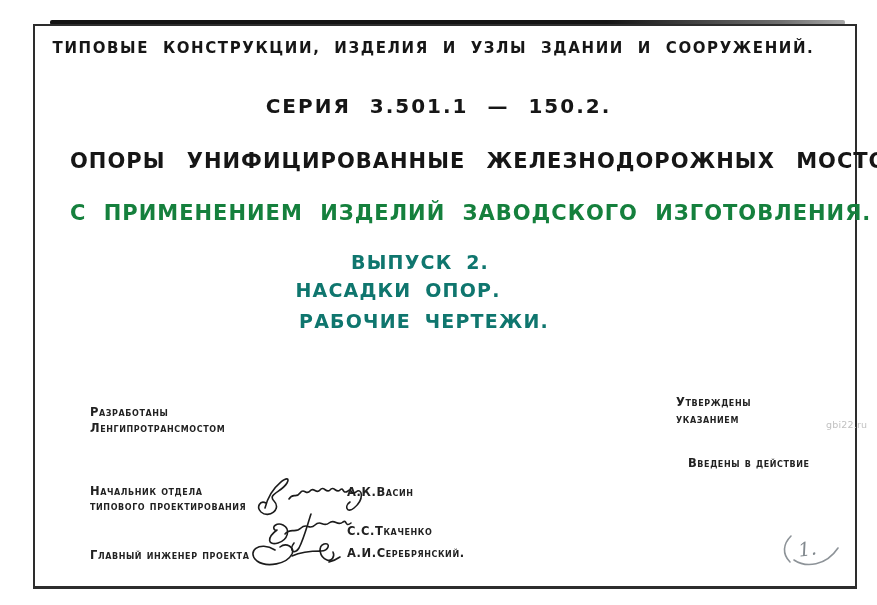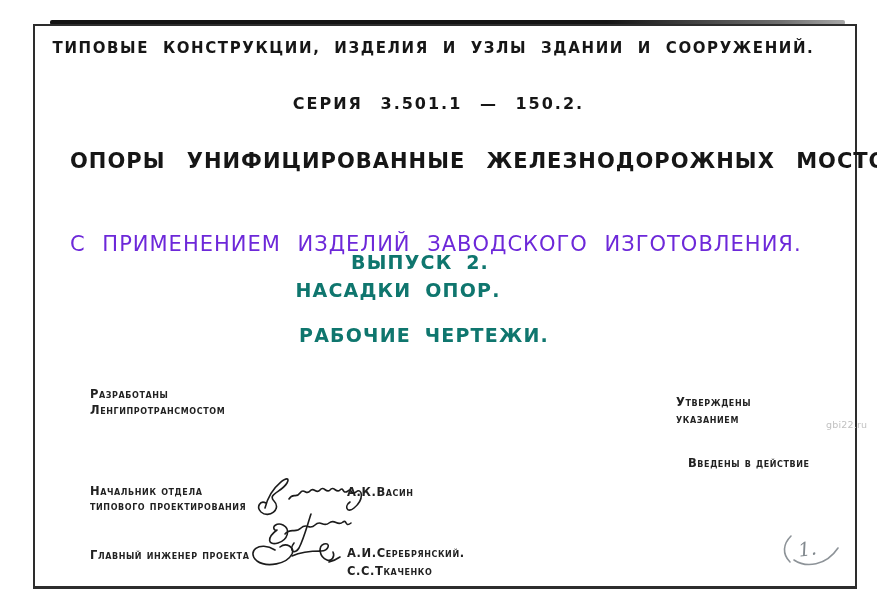--- a/index.html
+++ b/index.html
@@ -16,46 +16,46 @@
     background:linear-gradient(90deg,#141414 0%,#141414 70%,#6f6f6f 92%,#a8a8a8 100%);
     border-radius:2px;
   }
   .hand{font-weight:700;}
   .header-line{
     position:absolute;left:50px;right:60px;top:39px;text-align:center;
     font-size:15px;font-weight:700;letter-spacing:1.6px;word-spacing:7px;color:#161616;
   }
   .series-line{
     position:absolute;left:0;top:94px;width:877px;text-align:center;
-    font-size:16px;font-weight:700;letter-spacing:2px;word-spacing:10px;color:#161616;
+    font-size:20px;font-weight:700;letter-spacing:2px;word-spacing:10px;color:#161616;
   }
   .title-1{
     position:absolute;left:70px;top:149px;right:36px;
     font-size:21px;font-weight:700;letter-spacing:1px;word-spacing:13px;color:#161616;white-space:nowrap;
   }
   .title-2{
     position:absolute;left:70px;top:201px;right:36px;
-    font-size:21px;font-weight:400;letter-spacing:1px;word-spacing:9px;color:#6d28d9;white-space:nowrap;margin-top:31px;
+    font-size:21px;font-weight:700;letter-spacing:1px;word-spacing:9px;color:#15803d;white-space:nowrap;
   }
   .center-col{position:absolute;left:0;width:840px;text-align:center;font-size:19px;font-weight:700;letter-spacing:1.2px;word-spacing:6px;color:#0f766e;}
   .issue-line{top:251px;}
   .subtitle-1{top:279px;transform:translateX(-22px);}
-  .subtitle-2{top:324px;transform:translateX(4px);}
+  .subtitle-2{top:310px;transform:translateX(4px);}
   .small-hand{
     font-size:11.5px;font-weight:700;letter-spacing:0.6px;
     font-variant:small-caps;font-variant-caps:small-caps;color:#222;
   }
-  .developed{position:absolute;left:90px;top:386px;line-height:16px;}
+  .developed{position:absolute;left:90px;top:404px;line-height:16px;}
   .approved{position:absolute;left:676px;top:394px;line-height:17px;}
   .introduced{position:absolute;left:688px;top:456px;}
   .sig-label-1{position:absolute;left:90px;top:482px;line-height:15px;}
   .sig-label-2{position:absolute;left:90px;top:484px;line-height:15px;}
   .sig-label-3{position:absolute;left:90px;top:548px;line-height:15px;}
   .sig-name-1{position:absolute;left:347px;top:485px;}
-  .sig-name-2{position:absolute;left:347px;top:524px;margin-top:40px;}
+  .sig-name-2{position:absolute;left:347px;top:524px;}
   .sig-name-3{position:absolute;left:347px;top:546px;}
   .sig-svg{position:absolute;left:233px;top:466px;}
   .sig-svg path{fill:none;stroke:#1c1c1c;stroke-width:1.6;stroke-linecap:round;stroke-linejoin:round;}
   .pencil-svg{position:absolute;left:778px;top:528px;}
   .pencil-svg path{fill:none;stroke:#8d9398;stroke-width:1.6;stroke-linecap:round;}
   .pencil-num{
     font-family:"DejaVu Serif","Liberation Serif",serif;font-style:italic;font-size:19px;fill:#82898e;
   }
   .watermark{
     position:absolute;left:826px;top:419px;font-size:9.5px;font-weight:400;

